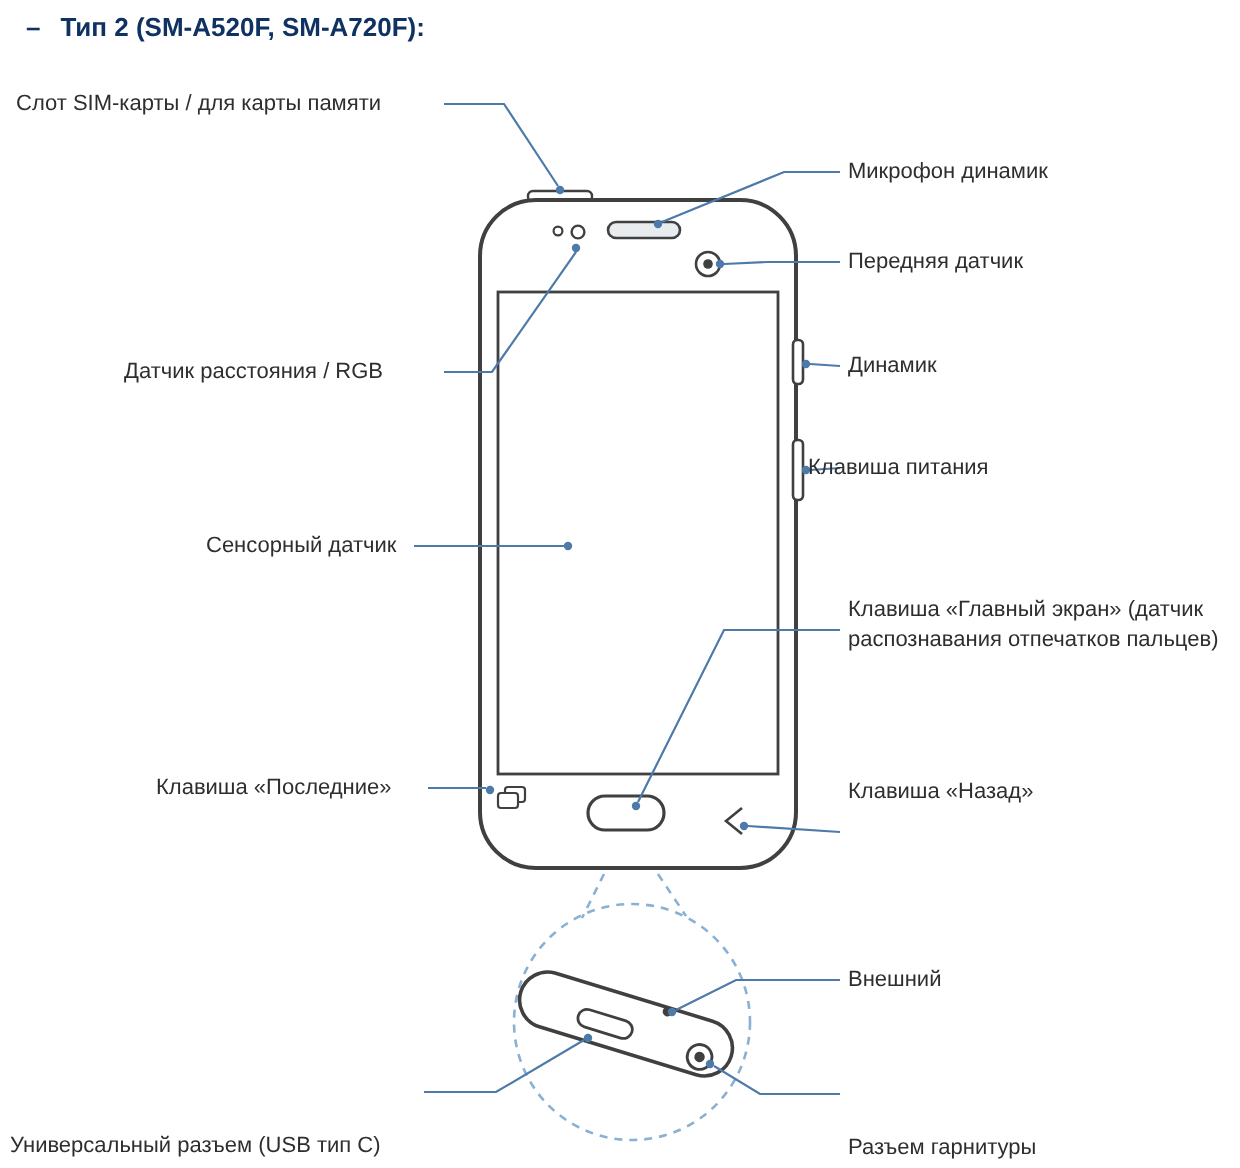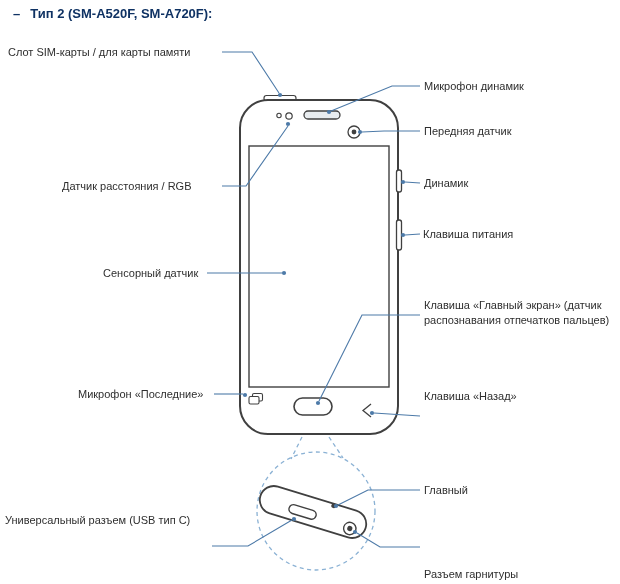--- a/index.html
+++ b/index.html
@@ -97,25 +97,25 @@
   </svg>
 
   <div class="title">
     <span>–</span>
     <span>Тип 2 (SM-A520F, SM-A720F):</span>
   </div>
 
   <div class="lbl" style="left:8px;top:45px">Слот SIM-карты / для карты памяти</div>
   <div class="lbl" style="left:62px;top:179px">Датчик расстояния / RGB</div>
   <div class="lbl" style="left:103px;top:266px">Сенсорный датчик</div>
-  <div class="lbl" style="left:78px;top:387px">Микрофон «Последние»</div>
-  <div class="lbl" style="left:5px;top:513px">Универсальный разъем (USB тип C)</div>
+  <div class="lbl" style="left:78px;top:387px">Клавиша «Последние»</div>
+  <div class="lbl" style="left:5px;top:566px">Универсальный разъем (USB тип C)</div>
 
   <div class="lbl" style="left:424px;top:79px">Микрофон динамик</div>
   <div class="lbl" style="left:424px;top:124px">Передняя датчик</div>
   <div class="lbl" style="left:424px;top:176px">Динамик</div>
-  <div class="lbl" style="left:423px;top:227px">Клавиша питания</div>
+  <div class="lbl" style="left:404px;top:227px">Клавиша питания</div>
   <div class="lbl wrap" style="left:424px;top:298px">Клавиша «Главный экран» (датчик распознавания отпечатков пальцев)</div>
   <div class="lbl" style="left:424px;top:389px">Клавиша «Назад»</div>
-  <div class="lbl" style="left:424px;top:483px">Главный</div>
+  <div class="lbl" style="left:424px;top:483px">Внешний</div>
   <div class="lbl" style="left:424px;top:567px">Разъем гарнитуры</div>
 
 </div>
 
 </body></html>

